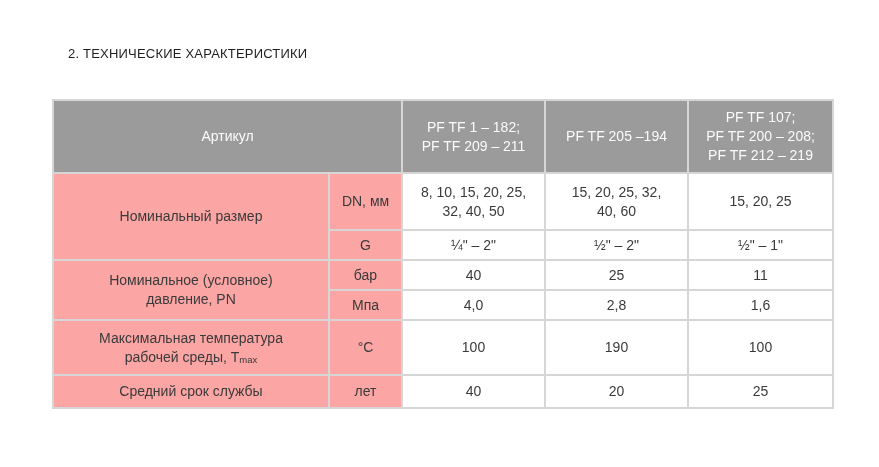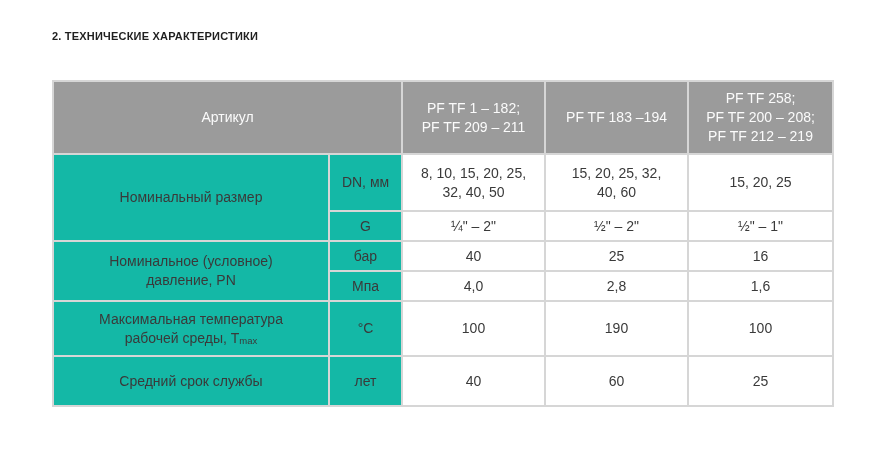--- a/index.html
+++ b/index.html
@@ -9,23 +9,23 @@
     font-family: "Liberation Sans", sans-serif;
   }
   .page {
     width: 879px;
     height: 467px;
     background: #ffffff;
     box-sizing: border-box;
     padding: 30px 46px 0 52px;
   }
   .page-title {
-    margin: 0;
-    font-size: 11px;
-    font-weight: bold;
+    margin: 16px;
+    font-size: 13px;
+    font-weight: normal;
     color: #1f1f1f;
     letter-spacing: 0.2px;
   }
   table.specs {
     margin-top: 38px;
     border-collapse: collapse;
     table-layout: fixed;
     width: 780px;
     font-size: 14px;
     color: #3a3a3a;
@@ -39,30 +39,30 @@
     line-height: 1.35;
     box-sizing: border-box;
   }
   table.specs th {
     background: #9b9b9b;
     color: #fbfbfb;
     font-weight: normal;
     border-color: #d6d6d6;
   }
   td.param, td.unit {
-    background: #14b8a6;
+    background: #fca5a5;
   }
   td.val {
     background: #ffffff;
   }
   tr.h-head { height: 73px; }
   tr.h-dn   { height: 57px; }
   tr.h-sm   { height: 30px; }
   tr.h-md   { height: 55px; margin-top: 31px; }
-  tr.h-lg   { height: 50px; }
+  tr.h-lg   { height: 33px; }
   sub.tsub {
     font-size: 0.68em;
     vertical-align: baseline;
     position: relative;
     top: 0.18em;
   }
 </style>
 </head>
 <body>
 
@@ -75,22 +75,22 @@
       <col style="width:73px">
       <col style="width:143px">
       <col style="width:143px">
       <col style="width:145px">
     </colgroup>
     <tbody>
       <tr class="h-head">
         <th colspan="2">Артикул</th>
         <th>PF TF 1 – 182;
 PF TF 209 – 211</th>
-        <th>PF TF 183 –194</th>
-        <th>PF TF 258;
+        <th>PF TF 205 –194</th>
+        <th>PF TF 107;
 PF TF 200 – 208;
 PF TF 212 – 219</th>
       </tr>
 
       <tr class="h-dn">
         <td class="param" rowspan="2">Номинальный размер</td>
         <td class="unit">DN, мм</td>
         <td class="val">8, 10, 15, 20, 25,
 32, 40, 50</td>
         <td class="val">15, 20, 25, 32,
@@ -104,21 +104,21 @@
         <td class="val">½" – 2"</td>
         <td class="val">½" – 1"</td>
       </tr>
 
       <tr class="h-sm">
         <td class="param" rowspan="2">Номинальное (условное)
 давление, PN</td>
         <td class="unit">бар</td>
         <td class="val">40</td>
         <td class="val">25</td>
-        <td class="val">16</td>
+        <td class="val">11</td>
       </tr>
 
       <tr class="h-sm">
         <td class="unit">Мпа</td>
         <td class="val">4,0</td>
         <td class="val">2,8</td>
         <td class="val">1,6</td>
       </tr>
 
       <tr class="h-md">
@@ -127,18 +127,18 @@
         <td class="unit">°C</td>
         <td class="val">100</td>
         <td class="val">190</td>
         <td class="val">100</td>
       </tr>
 
       <tr class="h-lg">
         <td class="param">Средний срок службы</td>
         <td class="unit">лет</td>
         <td class="val">40</td>
-        <td class="val">60</td>
+        <td class="val">20</td>
         <td class="val">25</td>
       </tr>
     </tbody>
   </table>
 </div>
 
 </body></html>

